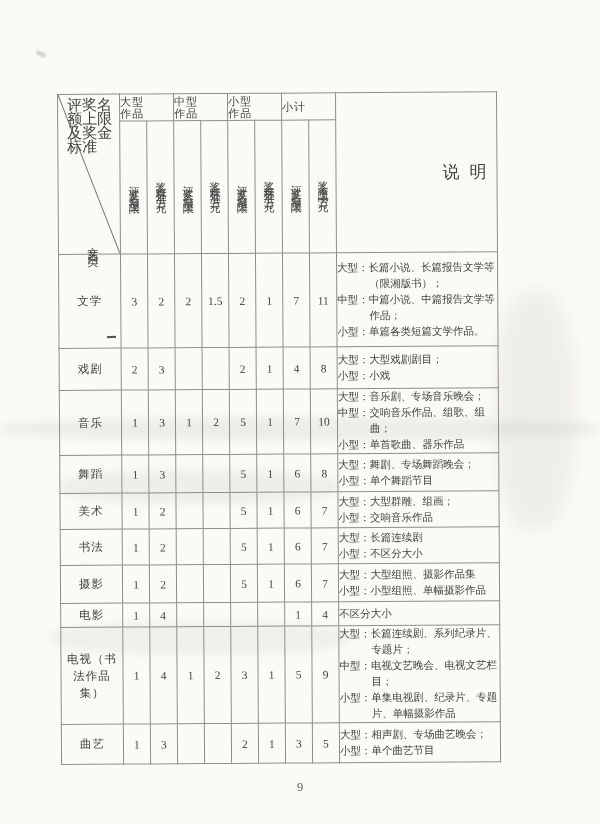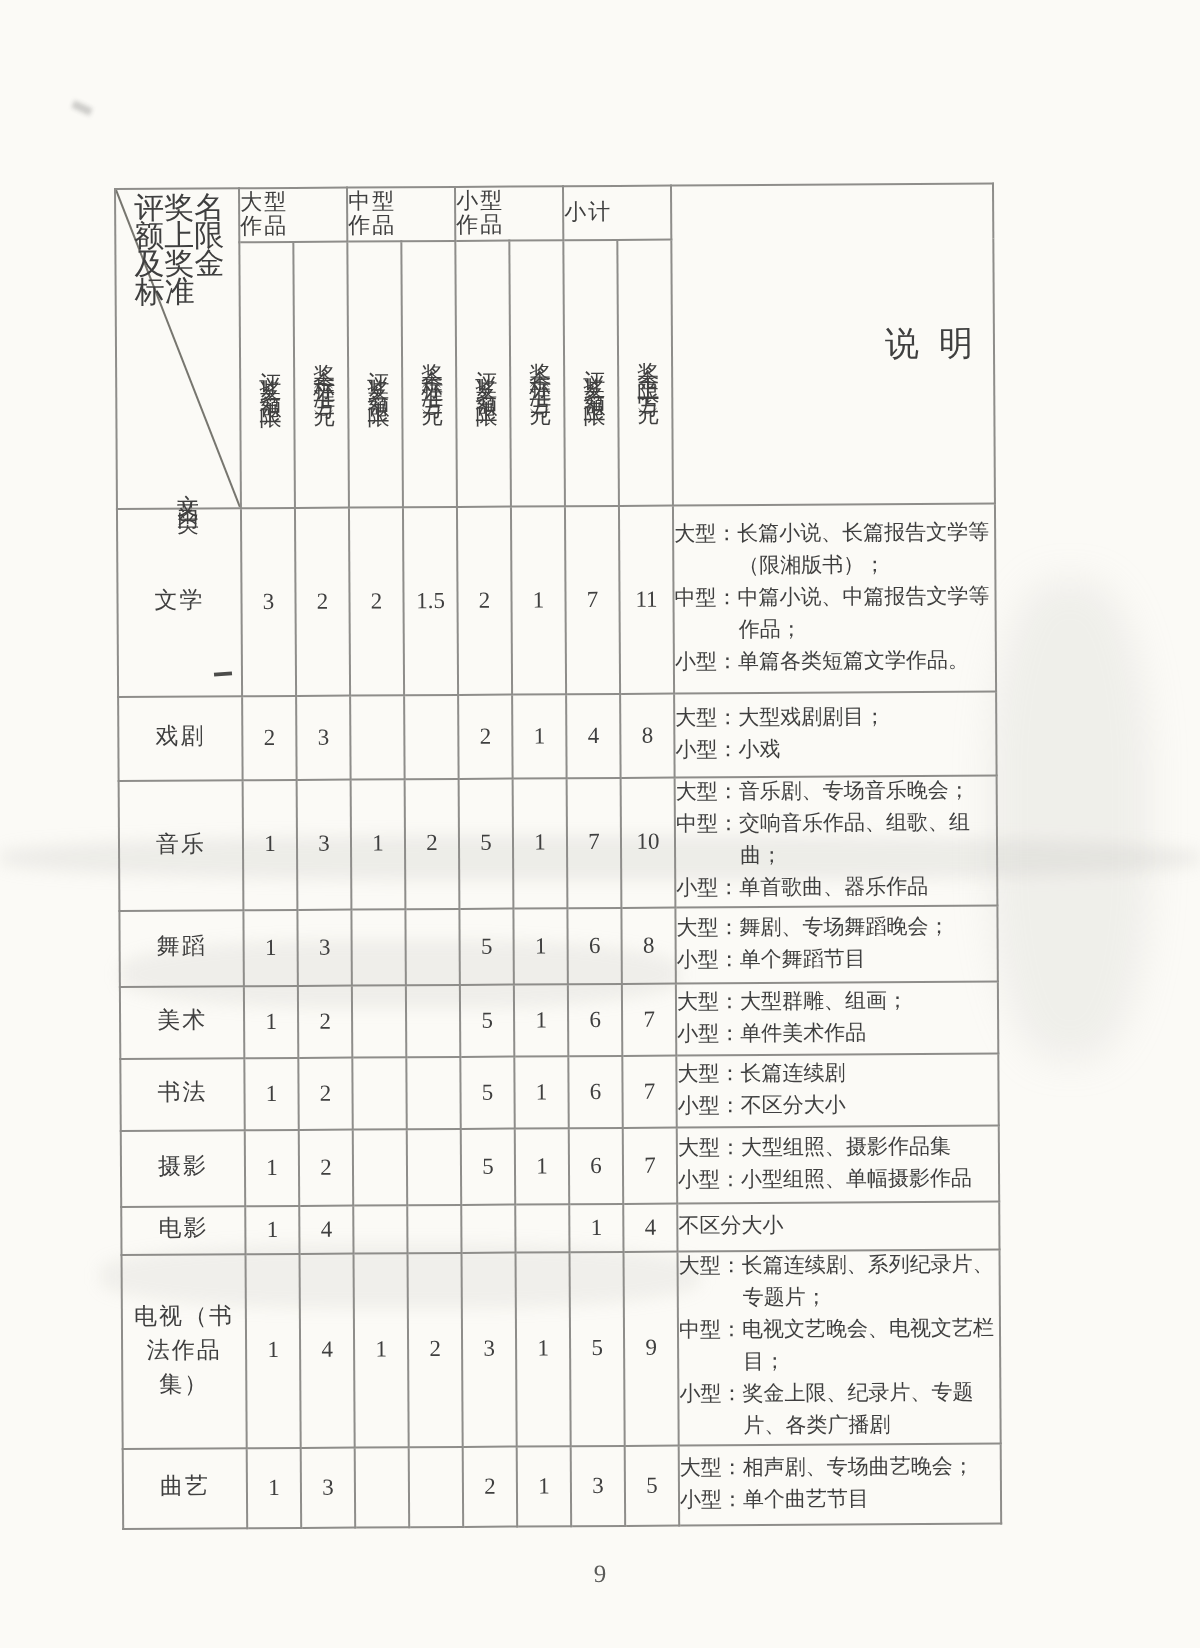--- a/index.html
+++ b/index.html
@@ -198,21 +198,21 @@
           <td class="num">1</td>
           <td class="num">2</td>
           <td class="num"></td>
           <td class="num"></td>
           <td class="num">5</td>
           <td class="num">1</td>
           <td class="num">6</td>
           <td class="num">7</td>
           <td class="notes">
             <div class="note-line">大型：大型群雕、组画；</div>
-            <div class="note-line">小型：单件美术作品</div>
+            <div class="note-line">小型：交响音乐作品</div>
           </td>
         </tr>
         <tr>
           <td class="cat">书法</td>
           <td class="num">1</td>
           <td class="num">2</td>
           <td class="num"></td>
           <td class="num"></td>
           <td class="num">5</td>
           <td class="num">1</td>
@@ -258,21 +258,21 @@
           <td class="num">4</td>
           <td class="num">1</td>
           <td class="num">2</td>
           <td class="num">3</td>
           <td class="num">1</td>
           <td class="num">5</td>
           <td class="num">9</td>
           <td class="notes">
             <div class="note-line">大型：长篇连续剧、系列纪录片、专题片；</div>
             <div class="note-line">中型：电视文艺晚会、电视文艺栏目；</div>
-            <div class="note-line">小型：奖金上限、纪录片、专题片、各类广播剧</div>
+            <div class="note-line">小型：单集电视剧、纪录片、专题片、单幅摄影作品</div>
           </td>
         </tr>
         <tr>
           <td class="cat">曲艺</td>
           <td class="num">1</td>
           <td class="num">3</td>
           <td class="num"></td>
           <td class="num"></td>
           <td class="num">2</td>
           <td class="num">1</td>

